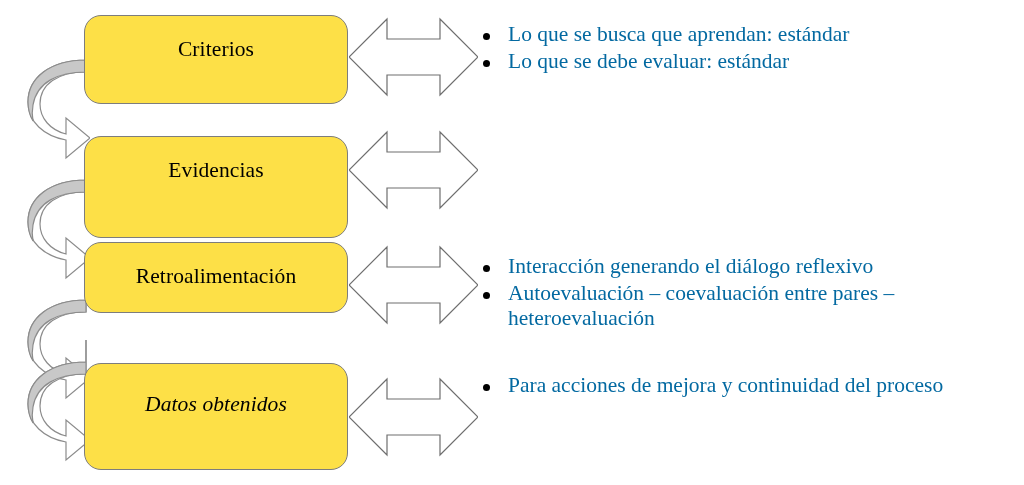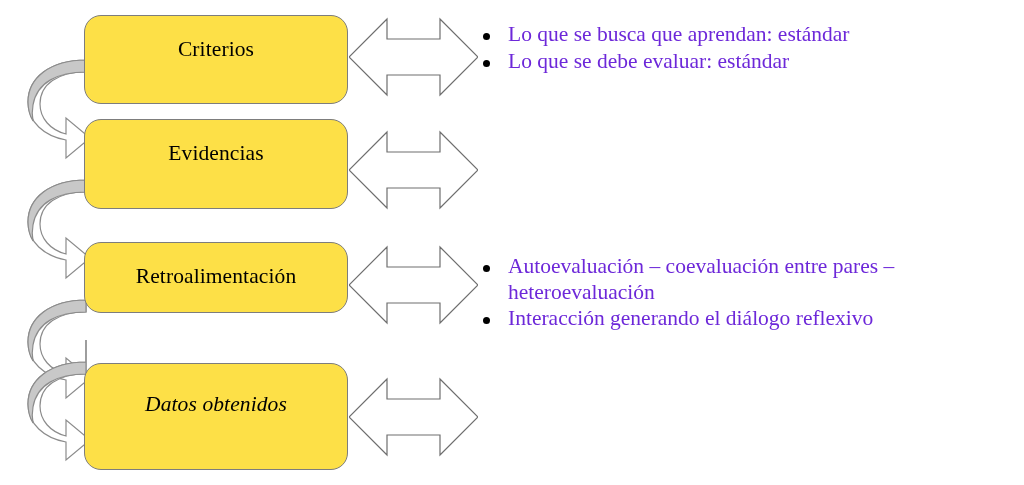--- a/index.html
+++ b/index.html
@@ -56,21 +56,21 @@
   .loop-arrow svg { display: block; }
 
   
   .bullets {
     position: absolute;
     margin: 0;
     padding: 0;
     list-style: none;
     font-size: 21.5px;
     line-height: 1.19;
-    color: #6d28d9;
+    color: #0369a1;
   }
   .bullets li {
     position: relative;
     padding-left: 30px;
     margin: 0 0 1px 0;
   }
   .bullets li::before {
     content: "";
     position: absolute;
     left: 5px;
@@ -113,21 +113,21 @@
 
   <div class="loop-arrow" style="top:150px;">
     <svg width="80" height="140" viewBox="0 0 80 140" xmlns="http://www.w3.org/2000/svg">
       <path d="M 76 8 L 76 30 C 40 30 18 48 18 72 C 18 92 34 106 56 110 L 56 128
                L 80 108 L 56 88 L 56 104 C 40 100 30 88 30 74 C 30 54 48 42 76 42 Z" fill="#ffffff" stroke="#8c8c8c" stroke-width="1.2"></path>
       <path d="M 76 8 L 76 30 C 40 30 18 48 18 72 C 18 80 20 86 23 91
                C 22 85 22 80 23 75 C 27 52 48 42 76 42 Z" fill="#c8c8c8" stroke="#8c8c8c" stroke-width="1.2"></path>
     </svg>
   </div>
 
-  <div class="proc-box" style="top:119px; height:90px;">
+  <div class="proc-box" style="top:136px; height:102px;">
     <div class="proc-box-label" style="top:22px;">Evidencias</div>
   </div>
 
   <div class="dbl-arrow" style="top:130px;">
     <svg width="129" height="80" viewBox="0 0 129 80" xmlns="http://www.w3.org/2000/svg">
       <path d="M 0 40 L 38 2 L 38 22 L 91 22 L 91 2 L 129 40 L 91 78 L 91 58
                L 38 58 L 38 78 Z" fill="#ffffff" stroke="#6e6e6e" stroke-width="1.2" stroke-linejoin="miter"></path>
     </svg>
   </div>
 
@@ -146,22 +146,22 @@
   </div>
 
   <div class="dbl-arrow" style="top:245px;">
     <svg width="129" height="80" viewBox="0 0 129 80" xmlns="http://www.w3.org/2000/svg">
       <path d="M 0 40 L 38 2 L 38 22 L 91 22 L 91 2 L 129 40 L 91 78 L 91 58
                L 38 58 L 38 78 Z" fill="#ffffff" stroke="#6e6e6e" stroke-width="1.2" stroke-linejoin="miter"></path>
     </svg>
   </div>
 
   <ul class="bullets" style="top:254px; left:478px; width:530px;">
+    <li>Interacción generando el diálogo reflexivo</li>
     <li>Autoevaluación – coevaluación entre pares – heteroevaluación</li>
-    <li>Interacción generando el diálogo reflexivo</li>
   </ul>
 
   <div class="loop-arrow" style="top:332px;">
     <svg width="80" height="140" viewBox="0 0 80 140" xmlns="http://www.w3.org/2000/svg">
       <path d="M 76 8 L 76 30 C 40 30 18 48 18 72 C 18 92 34 106 56 110 L 56 128
                L 80 108 L 56 88 L 56 104 C 40 100 30 88 30 74 C 30 54 48 42 76 42 Z" fill="#ffffff" stroke="#8c8c8c" stroke-width="1.2"></path>
       <path d="M 76 8 L 76 30 C 40 30 18 48 18 72 C 18 80 20 86 23 91
                C 22 85 22 80 23 75 C 27 52 48 42 76 42 Z" fill="#c8c8c8" stroke="#8c8c8c" stroke-width="1.2"></path>
     </svg>
   </div>
@@ -171,15 +171,16 @@
   </div>
 
   <div class="dbl-arrow" style="top:377px;">
     <svg width="129" height="80" viewBox="0 0 129 80" xmlns="http://www.w3.org/2000/svg">
       <path d="M 0 40 L 38 2 L 38 22 L 91 22 L 91 2 L 129 40 L 91 78 L 91 58
                L 38 58 L 38 78 Z" fill="#ffffff" stroke="#6e6e6e" stroke-width="1.2" stroke-linejoin="miter"></path>
     </svg>
   </div>
 
   <ul class="bullets" style="top:373px; left:478px; width:520px;">
+    <li>Para acciones de mejora y continuidad del proceso</li>
   </ul>
 
 </div>
 
 </body></html>

